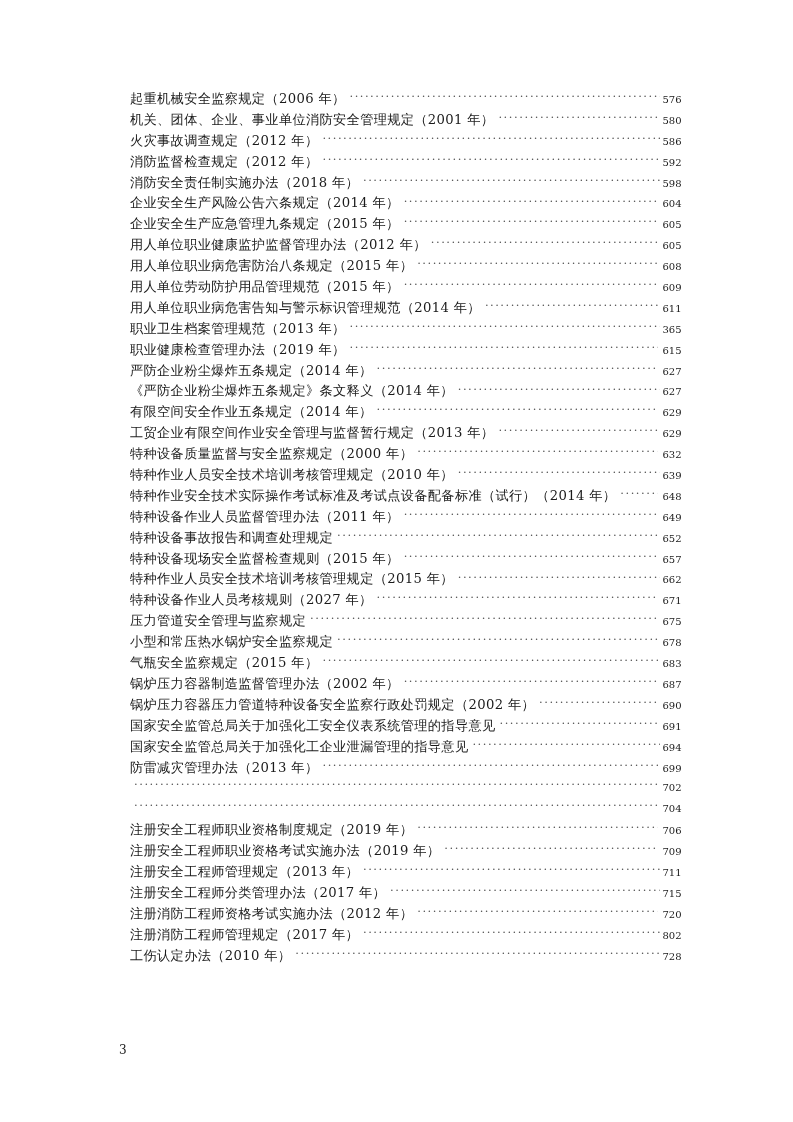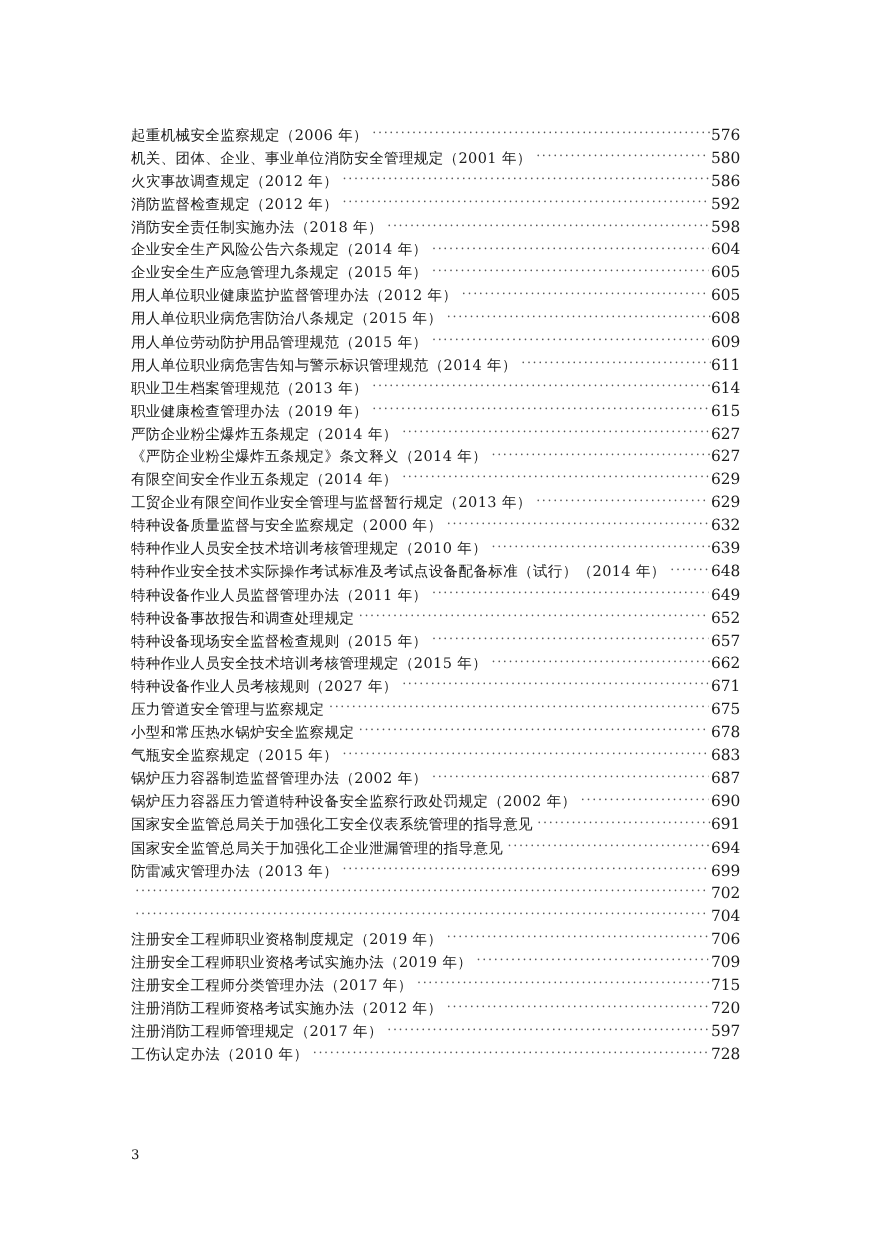--- a/index.html
+++ b/index.html
@@ -19,24 +19,23 @@
   .page {
     position: absolute;
     left: 0;
     top: 0;
     width: 793px;
     height: 1122px;
     overflow: hidden;
   }
   .toc {
     position: absolute;
-    left: 119px;
+    left: 130px;
     top: 89px;
     width: 554px;
-    margin-top: 24px;
   }
   .toc-entry {
     display: flex;
     align-items: baseline;
     width: 100%;
     height: 20.9px;
     line-height: 20.9px;
     white-space: nowrap;
     overflow: hidden;
   }
@@ -59,23 +58,23 @@
     position: absolute;
     left: 0;
     bottom: -1px;
     font-size: 11.5px;
     letter-spacing: 1.55px;
     color: #555555;
     white-space: nowrap;
   }
   .toc-page {
     flex: 0 0 auto;
-    font-size: 14px;
+    font-size: 10px;
     color: #1a1a1a;
-    text-align: left;
+    text-align: center;
     min-width: 24px;
     font-family: "DejaVu Serif", "Liberation Serif", serif;
   }
   
   .toc-entry.tight .toc-leader { margin-right: 0px; }
   .toc-entry.tight .toc-leader::after { letter-spacing: 1.5px; }
 
   .footer-number {
     position: absolute;
     left: 119px;
@@ -141,21 +140,21 @@
         <span class="toc-page">609</span>
       </div>
       <div class="toc-entry tight">
         <span class="toc-title">用人单位职业病危害告知与警示标识管理规范（2014 年）</span>
         <span class="toc-leader"></span>
         <span class="toc-page">611</span>
       </div>
       <div class="toc-entry tight">
         <span class="toc-title">职业卫生档案管理规范（2013 年）</span>
         <span class="toc-leader"></span>
-        <span class="toc-page">614</span>
+        <span class="toc-page">365</span>
       </div>
       <div class="toc-entry">
         <span class="toc-title">职业健康检查管理办法（2019 年）</span>
         <span class="toc-leader"></span>
         <span class="toc-page">615</span>
       </div>
       <div class="toc-entry">
         <span class="toc-title">严防企业粉尘爆炸五条规定（2014 年）</span>
         <span class="toc-leader"></span>
         <span class="toc-page">627</span>
@@ -267,33 +266,38 @@
         <span class="toc-title">注册安全工程师职业资格制度规定（2019 年）</span>
         <span class="toc-leader"></span>
         <span class="toc-page">706</span>
       </div>
       <div class="toc-entry">
         <span class="toc-title">注册安全工程师职业资格考试实施办法（2019 年）</span>
         <span class="toc-leader"></span>
         <span class="toc-page">709</span>
       </div>
       <div class="toc-entry tight">
+        <span class="toc-title">注册安全工程师管理规定（2013 年）</span>
+        <span class="toc-leader"></span>
+        <span class="toc-page">711</span>
+      </div>
+      <div class="toc-entry tight">
         <span class="toc-title">注册安全工程师分类管理办法（2017 年）</span>
         <span class="toc-leader"></span>
         <span class="toc-page">715</span>
       </div>
       <div class="toc-entry">
         <span class="toc-title">注册消防工程师资格考试实施办法（2012 年）</span>
         <span class="toc-leader"></span>
         <span class="toc-page">720</span>
       </div>
       <div class="toc-entry tight">
         <span class="toc-title">注册消防工程师管理规定（2017 年）</span>
         <span class="toc-leader"></span>
-        <span class="toc-page">597</span>
+        <span class="toc-page">802</span>
       </div>
       <div class="toc-entry tight">
         <span class="toc-title">工伤认定办法（2010 年）</span>
         <span class="toc-leader"></span>
         <span class="toc-page">728</span>
       </div>
     </div>
   <div class="footer-number">3</div>
 </div>
 

